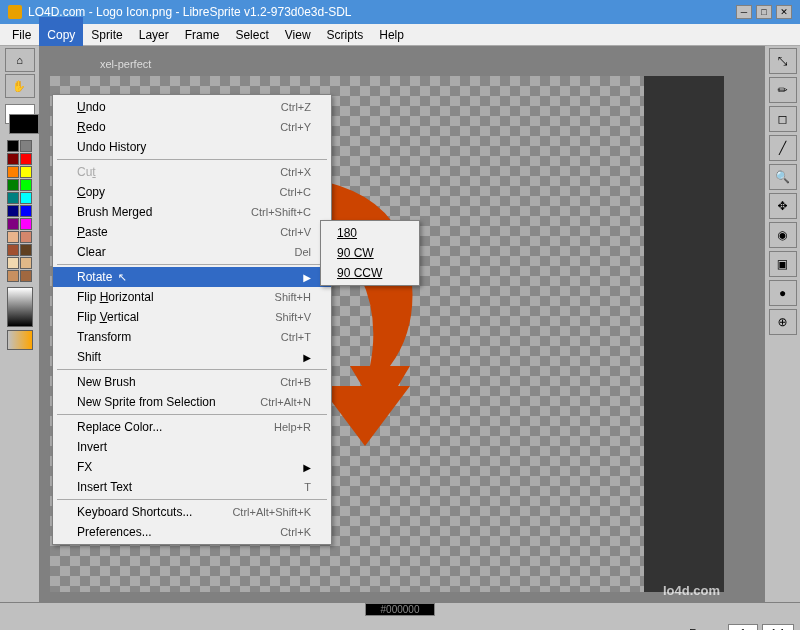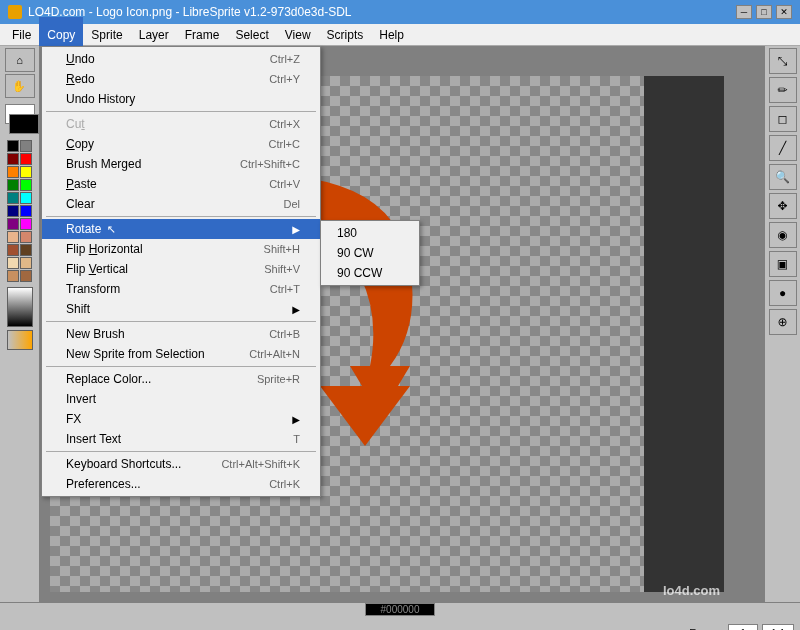--- a/index.html
+++ b/index.html
@@ -287,20 +287,21 @@
       margin-left: 8px;
       font-size: 10px;
     }
 
     
     .submenu-container {
       position: absolute;
       top: 46px;
       left: 320px;
       z-index: 101;
+      text-decoration: underline;
     }
     .submenu {
       background: #f0f0f0;
       border: 1px solid #808080;
       box-shadow: 2px 2px 4px rgba(0,0,0,0.3);
       min-width: 100px;
       padding: 2px 0;
     }
     .submenu-entry {
       padding: 3px 16px;
@@ -460,21 +461,21 @@
   <div class="status-color">
     <span>#000000</span>
   </div>
   <div class="status-frame">
     <span>Frame:</span>
     <input class="frame-input" type="text" value="1" style="">
     <div class="zoom-indicator">1:1</div>
   </div>
 </div>
 
-<div class="dropdown-overlay edit-menu" style="left:41px;">
+<div class="dropdown-overlay edit-menu" style="left:52px;margin-top:48px;">
   <div class="dropdown-menu">
     <div class="menu-entry">
       <span><span class="underline">U</span>ndo</span>
       <span class="menu-shortcut">Ctrl+Z</span>
     </div>
     <div class="menu-entry">
       <span><span class="underline">R</span>edo</span>
       <span class="menu-shortcut">Ctrl+Y</span>
     </div>
     <div class="menu-entry">
@@ -527,21 +528,21 @@
       <span>New Brush</span>
       <span class="menu-shortcut">Ctrl+B</span>
     </div>
     <div class="menu-entry">
       <span>New Sprite from Selection</span>
       <span class="menu-shortcut">Ctrl+Alt+N</span>
     </div>
     <div class="menu-separator"></div>
     <div class="menu-entry">
       <span>Replace Color...</span>
-      <span class="menu-shortcut">Sprite+R</span>
+      <span class="menu-shortcut">Help+R</span>
     </div>
     <div class="menu-entry">
       <span>Invert</span>
     </div>
     <div class="menu-entry">
       <span>FX</span>
       <span class="menu-arrow">▶</span>
     </div>
     <div class="menu-entry">
       <span>Insert Text</span>

